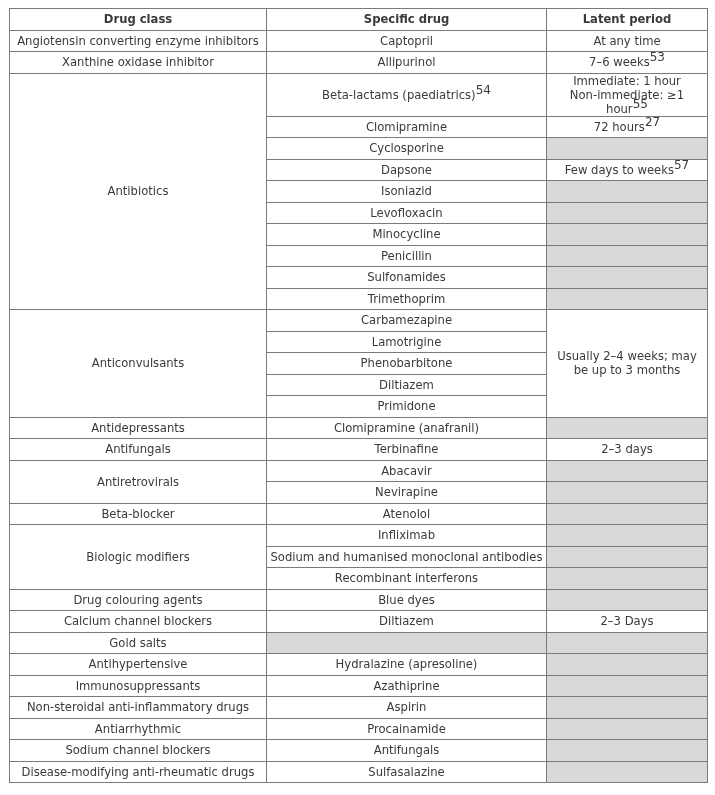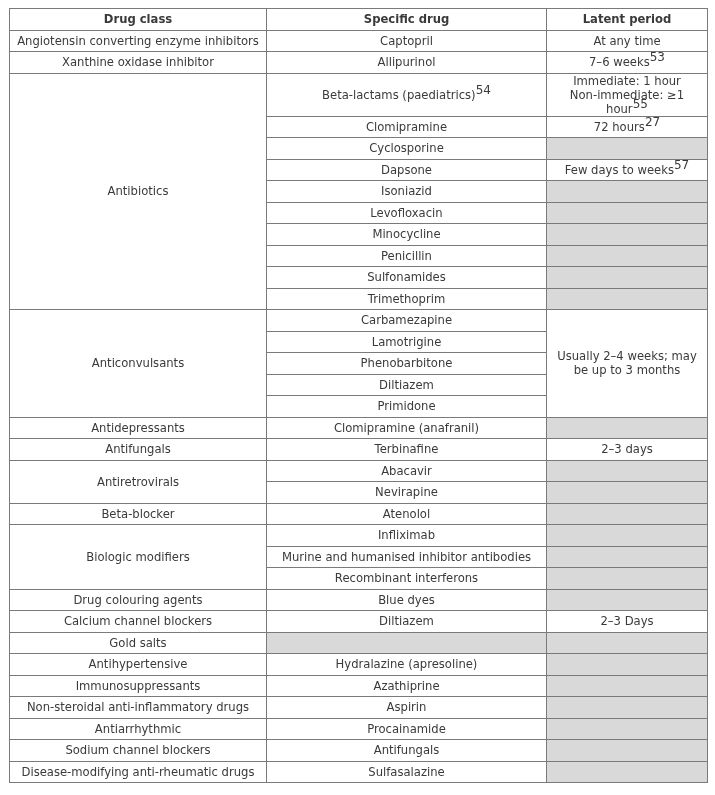--- a/index.html
+++ b/index.html
@@ -147,21 +147,21 @@
       <td>Atenolol</td>
       <td class="empty"></td>
     </tr>
 
     <tr>
       <td rowspan="3">Biologic modifiers</td>
       <td>Infliximab</td>
       <td class="empty"></td>
     </tr>
     <tr>
-      <td>Murine and humanised inhibitor antibodies</td>
+      <td>Sodium and humanised monoclonal antibodies</td>
       <td class="empty"></td>
     </tr>
     <tr>
       <td>Recombinant interferons</td>
       <td class="empty"></td>
     </tr>
 
     <tr>
       <td>Drug colouring agents</td>
       <td>Blue dyes</td>

